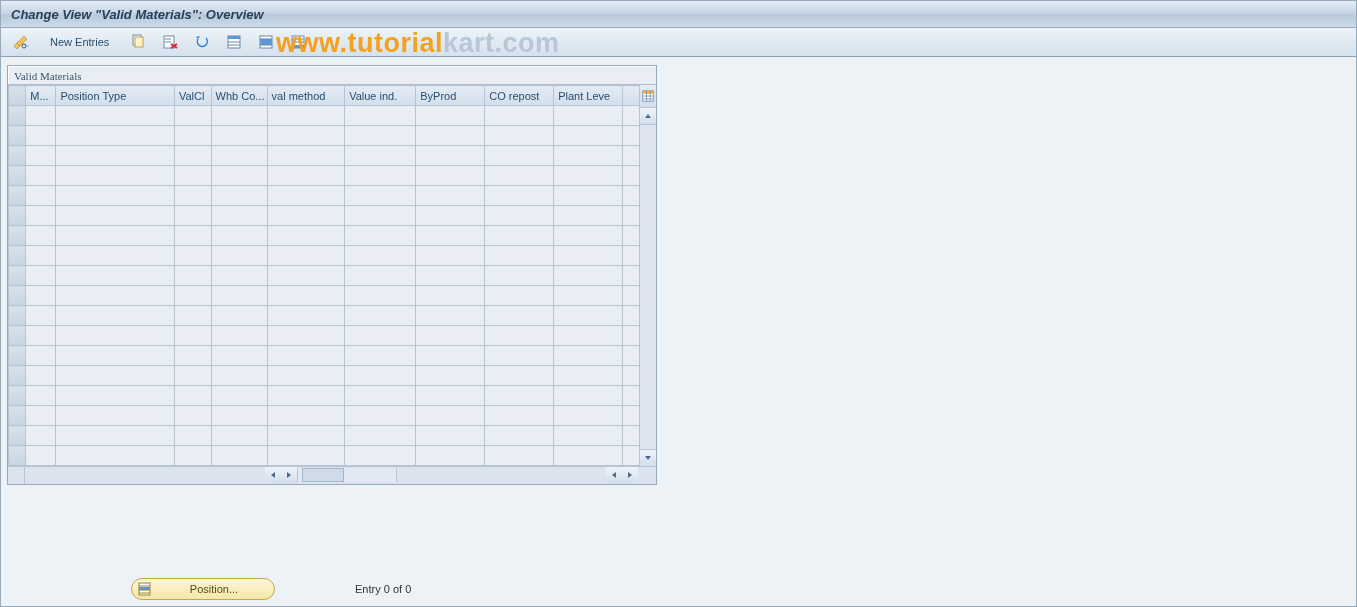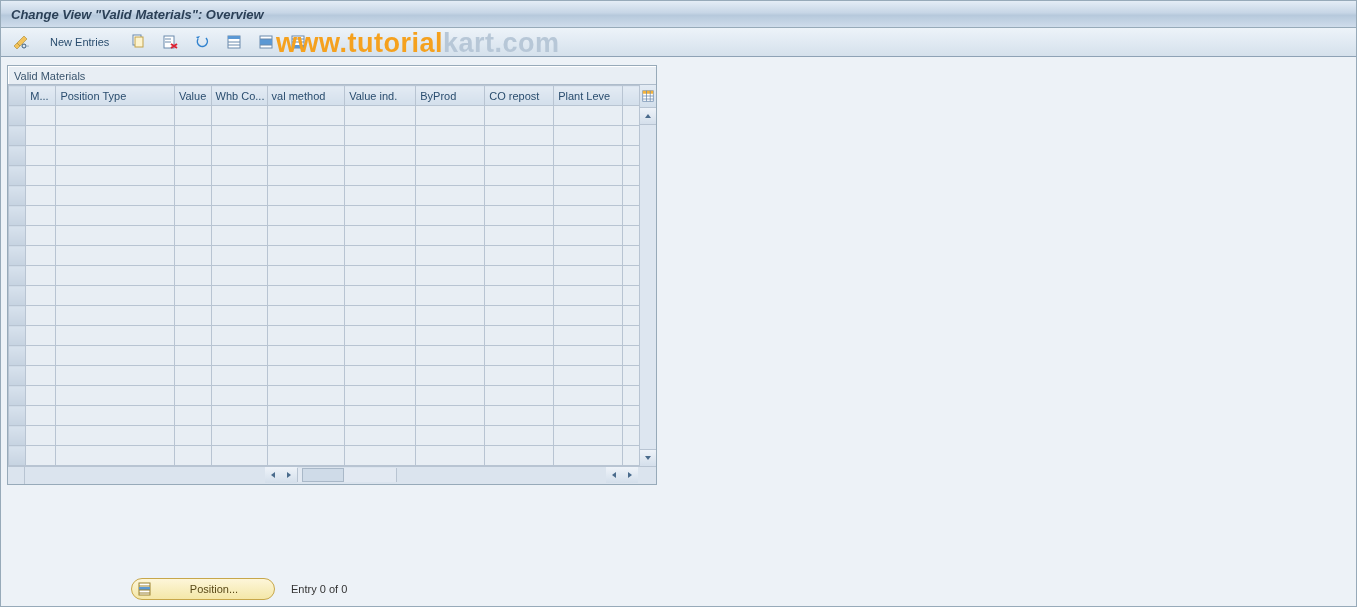--- a/index.html
+++ b/index.html
@@ -89,20 +89,21 @@
   .grid-box {
     width: 648px;
     border: 1px solid #97aab9;
     background: #e8eef4;
     box-shadow: inset 1px 1px 0 #fff;
   }
   .grid-title {
     padding: 4px 6px 2px 6px;
     color: #3a556e;
     font-size: 11px;
+    font-family: Liberation Serif, serif;
   }
   .grid-wrap {
     border-top: 1px solid #aebccb;
     position: relative;
   }
   table.grid {
     border-collapse: collapse;
     table-layout: fixed;
     width: 632px; 
     font-size: 11px;
@@ -193,22 +194,22 @@
     font-size:11px;
     cursor:pointer;
     gap:6px;
     padding: 0 6px;
   }
   .pos-btn .icon-slot {
     display:flex; align-items:center; justify-content:center;
     width:16px;
   }
   .entry-info {
+    margin-left: 80px;
     color:#333;
-    padding-left:16px;
   }
 </style>
 </head>
 <body>
 
 <div class="frame">
 
   <div class="titlebar">
     <span>Change View "Valid Materials": Overview</span>
   </div>
@@ -303,21 +304,21 @@
                 <col style="width: 64px;">
                 <col style="width: 64px;">
                 <col style="width: 16px;">
               </colgroup>
             <thead>
               <tr id="header-row">
                 <th class="rowsel"></th>
 
               <th>M...</th>
                   <th>Position Type</th>
-                  <th>Value</th>
+                  <th>ValCl</th>
                   <th>Whb Co...</th>
                   <th>val method</th>
                   <th>Value ind.</th>
                   <th>ByProd</th>
                   <th>CO repost</th>
                   <th>Plant Leve</th>
                   <th style="border-right: none; padding: 0px;"></th>
                 </tr>
             </thead>
             <tbody id="grid-body">

